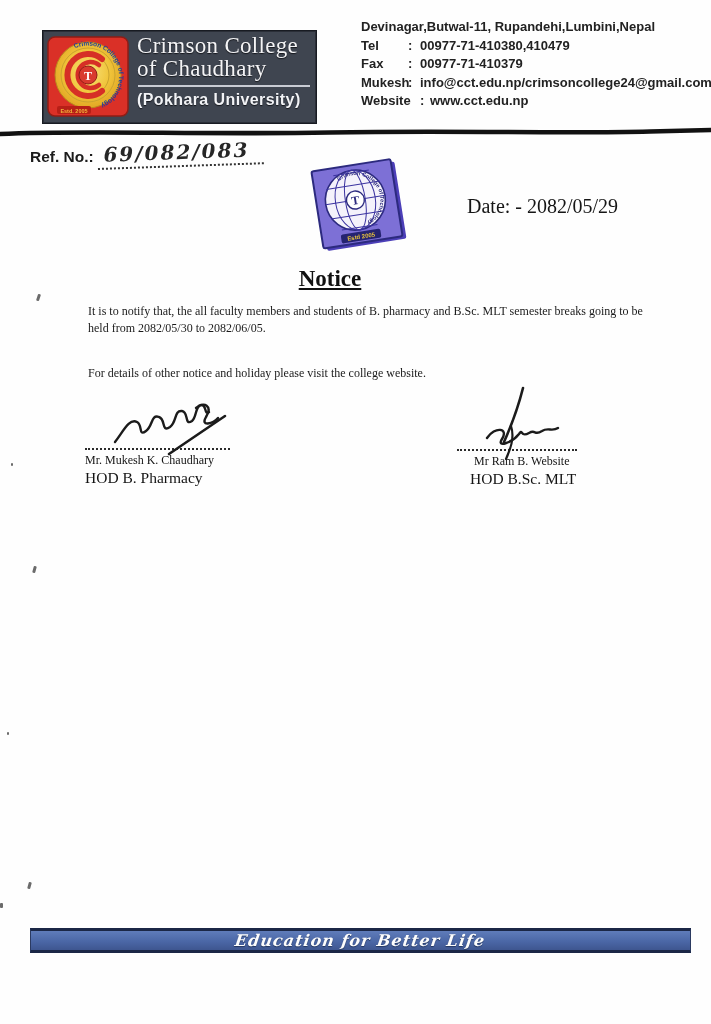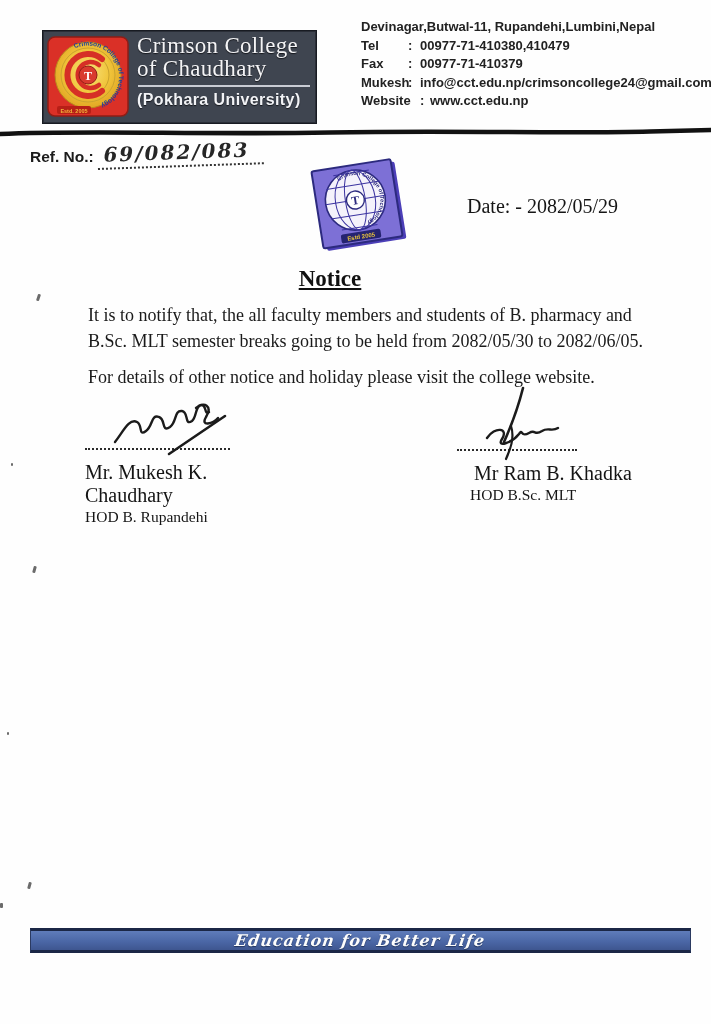--- a/index.html
+++ b/index.html
@@ -48,33 +48,33 @@
     position:absolute;left:467px;top:195px;
     font-family:"Liberation Serif",serif;font-size:20px;color:#161616;
   }
   
   .notice-title{
     position:absolute;left:0;top:266px;width:660px;text-align:center;
     font-family:"Liberation Serif",serif;font-weight:bold;font-size:23px;color:#111;text-decoration:underline;
   }
   .para{
     position:absolute;left:88px;width:556px;
-    font-family:"Liberation Serif",serif;font-size:18px;color:#1a1a1a;line-height:1.44;
+    font-family:"Liberation Serif",serif;font-size:12px;color:#1a1a1a;line-height:1.44;
   }
   .para1{top:303px;}
   .para2{top:365px;}
   
   .sig-block{position:absolute;font-family:"Liberation Serif",serif;color:#141414;}
   .sig-left{left:85px;top:398px;width:170px;}
   .sig-right{left:457px;top:386px;width:175px;}
   .sig-art{position:relative;display:block;}
   .dotline{border-bottom:2.5px dotted #2b2b2b;}
   .sig-left .dotline{width:145px;margin-top:-8px;}
   .sig-right .dotline{width:120px;margin-top:-12px;}
-  .sig-name{font-size:20px;margin-top:11px;}
+  .sig-name{font-size:12px;margin-top:3px;}
   .sig-title{font-size:15.5px;margin-top:1px;}
   .sig-right .sig-name{margin-left:17px;}
   .sig-right .sig-title{margin-left:13px;}
   
   .footer-bar{
     position:absolute;left:30px;top:928px;width:659px;height:19px;
     background:linear-gradient(180deg,#5f7cba 0%,#4b67a6 55%,#3e5690 100%);
     border-top:3px solid #1b2746;border-bottom:3px solid #1b2746;
     border-left:1px solid #2b3a61;border-right:1px solid #2b3a61;
     display:flex;align-items:center;justify-content:center;
@@ -190,31 +190,31 @@
   <div class="para para2">For details of other notice and holiday please visit the college website.</div>
 
   <div class="sig-block sig-left">
     <svg class="sig-art" width="160" height="58" viewBox="0 0 160 58">
       <path d="M30,44 C38,34 44,20 52,24 C58,27 53,39 61,33 C68,28 66,16 74,19 C81,21 76,35 85,29 C92,24 89,12 97,13 C104,14 99,28 107,23 C112,19 110,8 116,7 C122,6 119,18 124,14" fill="none" stroke="#1b1b1b" stroke-width="2.4" stroke-linecap="round"></path>
       <path d="M111,10 C119,3 128,8 121,19 C115,29 128,26 133,20" fill="none" stroke="#1b1b1b" stroke-width="2.4" stroke-linecap="round"></path>
       <path d="M84,56 L140,18" fill="none" stroke="#1b1b1b" stroke-width="2.6" stroke-linecap="round"></path>
     </svg>
     <div class="dotline"></div>
     <div class="sig-name">Mr. Mukesh K. Chaudhary</div>
-    <div class="sig-title">HOD B. Rupandehi</div>
+    <div class="sig-title">HOD B. Pharmacy</div>
   </div>
 
   <div class="sig-block sig-right">
     <svg class="sig-art" width="160" height="75" viewBox="0 0 160 75">
       <path d="M66,2 C62,18 55,38 47,56" fill="none" stroke="#1b1b1b" stroke-width="2.6" stroke-linecap="round"></path>
       <path d="M30,52 C38,40 52,42 45,53 C39,62 55,57 62,48 C66,42 63,52 72,47 C79,43 77,50 85,45 C91,41 95,46 101,42" fill="none" stroke="#1b1b1b" stroke-width="2.4" stroke-linecap="round"></path>
       <path d="M54,40 C58,52 53,64 49,73" fill="none" stroke="#1b1b1b" stroke-width="2.2" stroke-linecap="round"></path>
     </svg>
     <div class="dotline"></div>
-    <div class="sig-name">Mr Ram B. Khadka</div>
+    <div class="sig-name">Mr Ram B. Website</div>
     <div class="sig-title">HOD B.Sc. MLT</div>
   </div>
 
   <div class="footer-bar">
     <span class="footer-slogan">Education for Better Life</span>
   </div>
 
   <div class="speck" style="left:37px;top:294px;width:3px;height:7px;transform:rotate(18deg)"></div>
   <div class="speck" style="left:11px;top:463px;width:2px;height:3px"></div>
   <div class="speck" style="left:33px;top:566px;width:3px;height:7px;transform:rotate(15deg)"></div>

